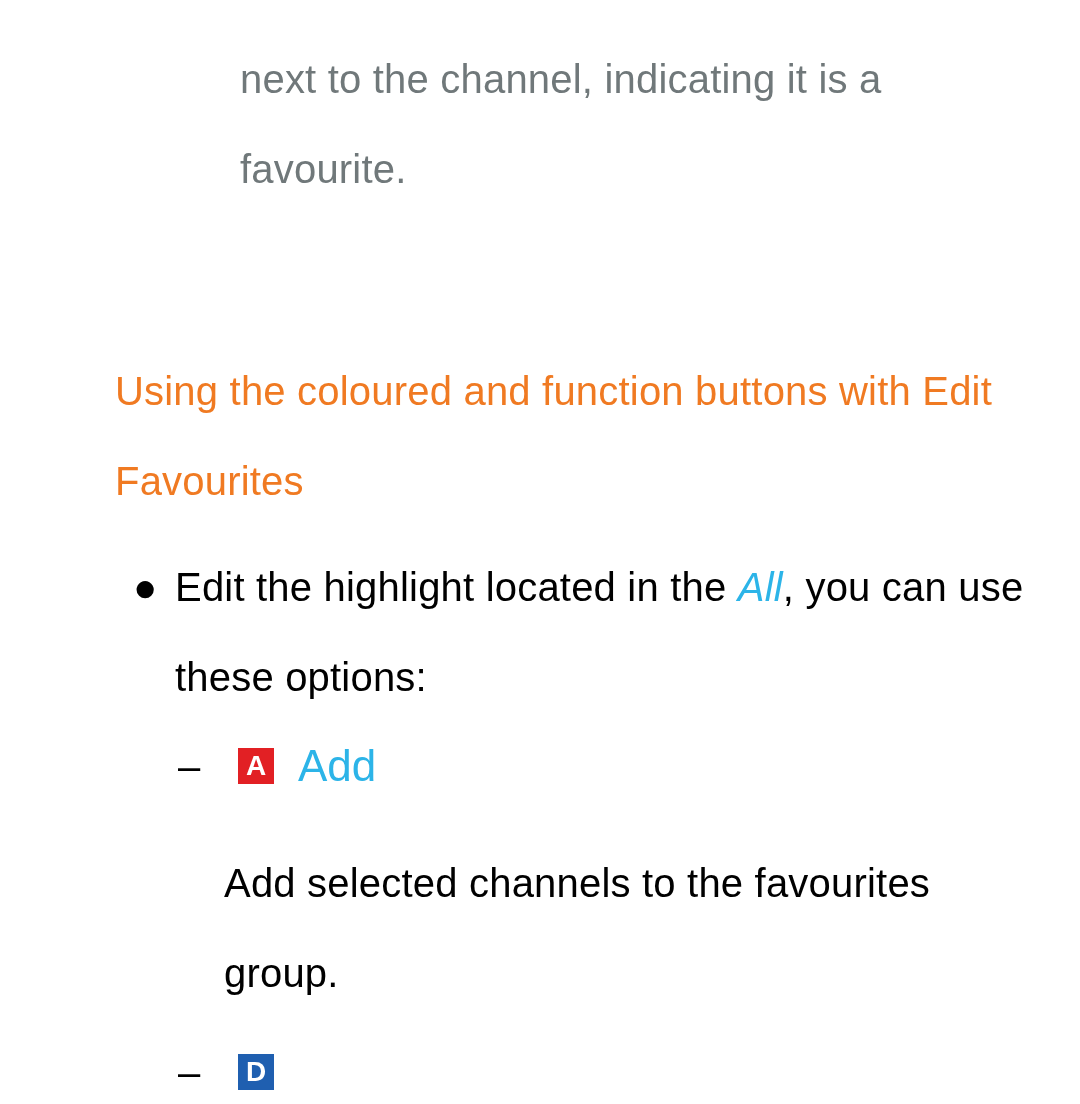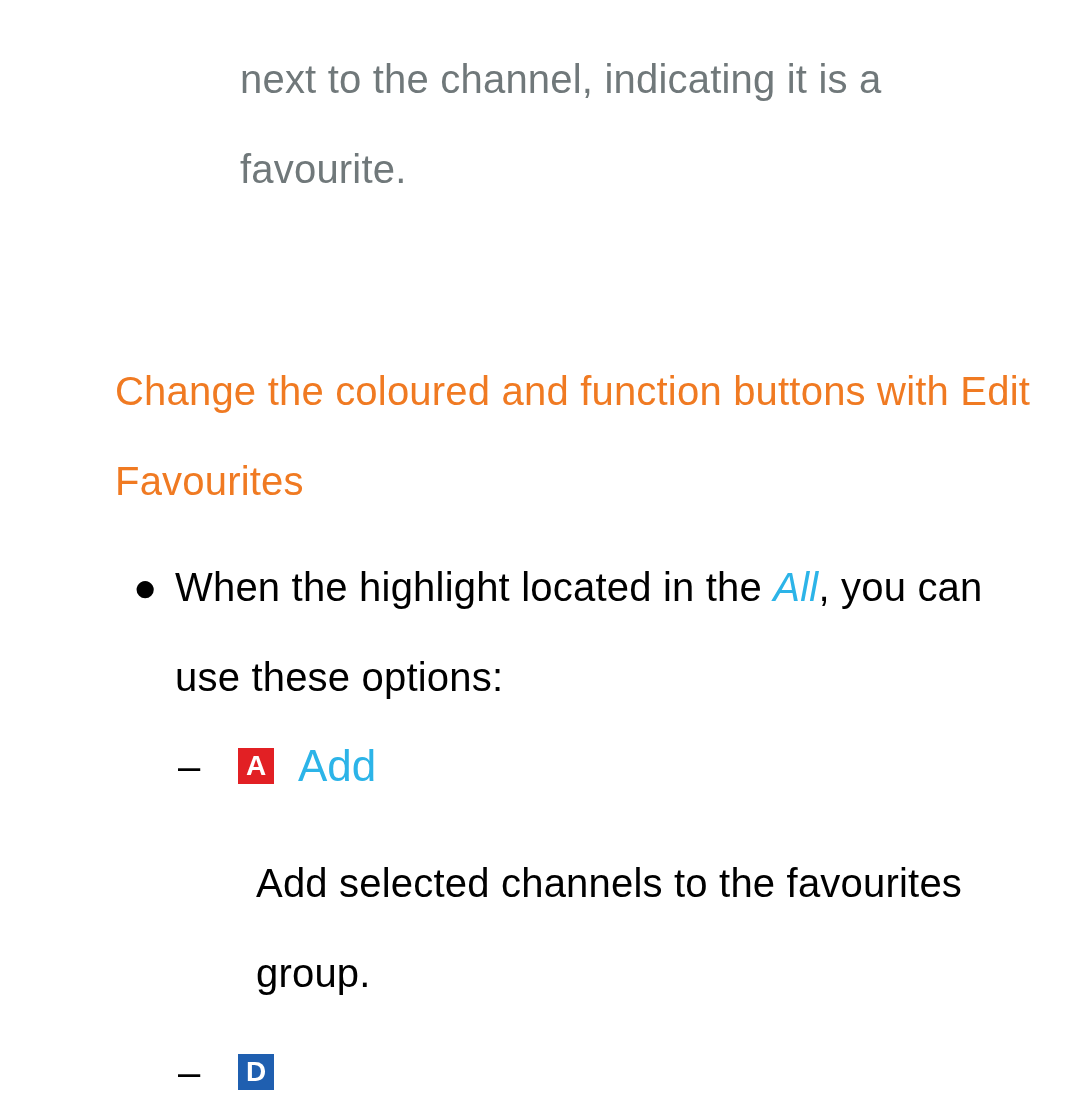--- a/index.html
+++ b/index.html
@@ -94,42 +94,42 @@
     margin-right: 24px;
   }
   .key-a { background: #e22024; }
   .key-d { background: #1f5fb0; }
   .link-label {
     color: #2cb4e8;
     font-size: 44px;
   }
   .sub-desc {
     position: absolute;
-    left: 256px;
+    left: 224px;
     top: 838px;
     width: 800px;
     font-size: 40px;
     line-height: 90px;
     color: #000;
     letter-spacing: 0.2px;
   }
 </style>
 </head>
 <body>
 
 <div class="page">
 
   <div class="fragment-text">next to the channel, indicating it is a favourite.</div>
 
-  <div class="section-heading">Change the coloured and function buttons with Edit Favourites</div>
+  <div class="section-heading">Using the coloured and function buttons with Edit Favourites</div>
 
   <div class="bullet-row">
     <div class="bullet-dot">●</div>
     <div class="bullet-text">
-      <span>When the highlight located in the </span><span class="all-link">All</span><span>, you can use these options:</span>
+      <span>Edit the highlight located in the </span><span class="all-link">All</span><span>, you can use these options:</span>
     </div>
   </div>
 
   <div class="sub-row sub-row-1">
     <div class="dash">–</div>
     <div class="key-badge key-a">A</div>
     <div class="link-label">Add</div>
   </div>
 
   <div class="sub-desc">Add selected channels to the favourites group.</div>

